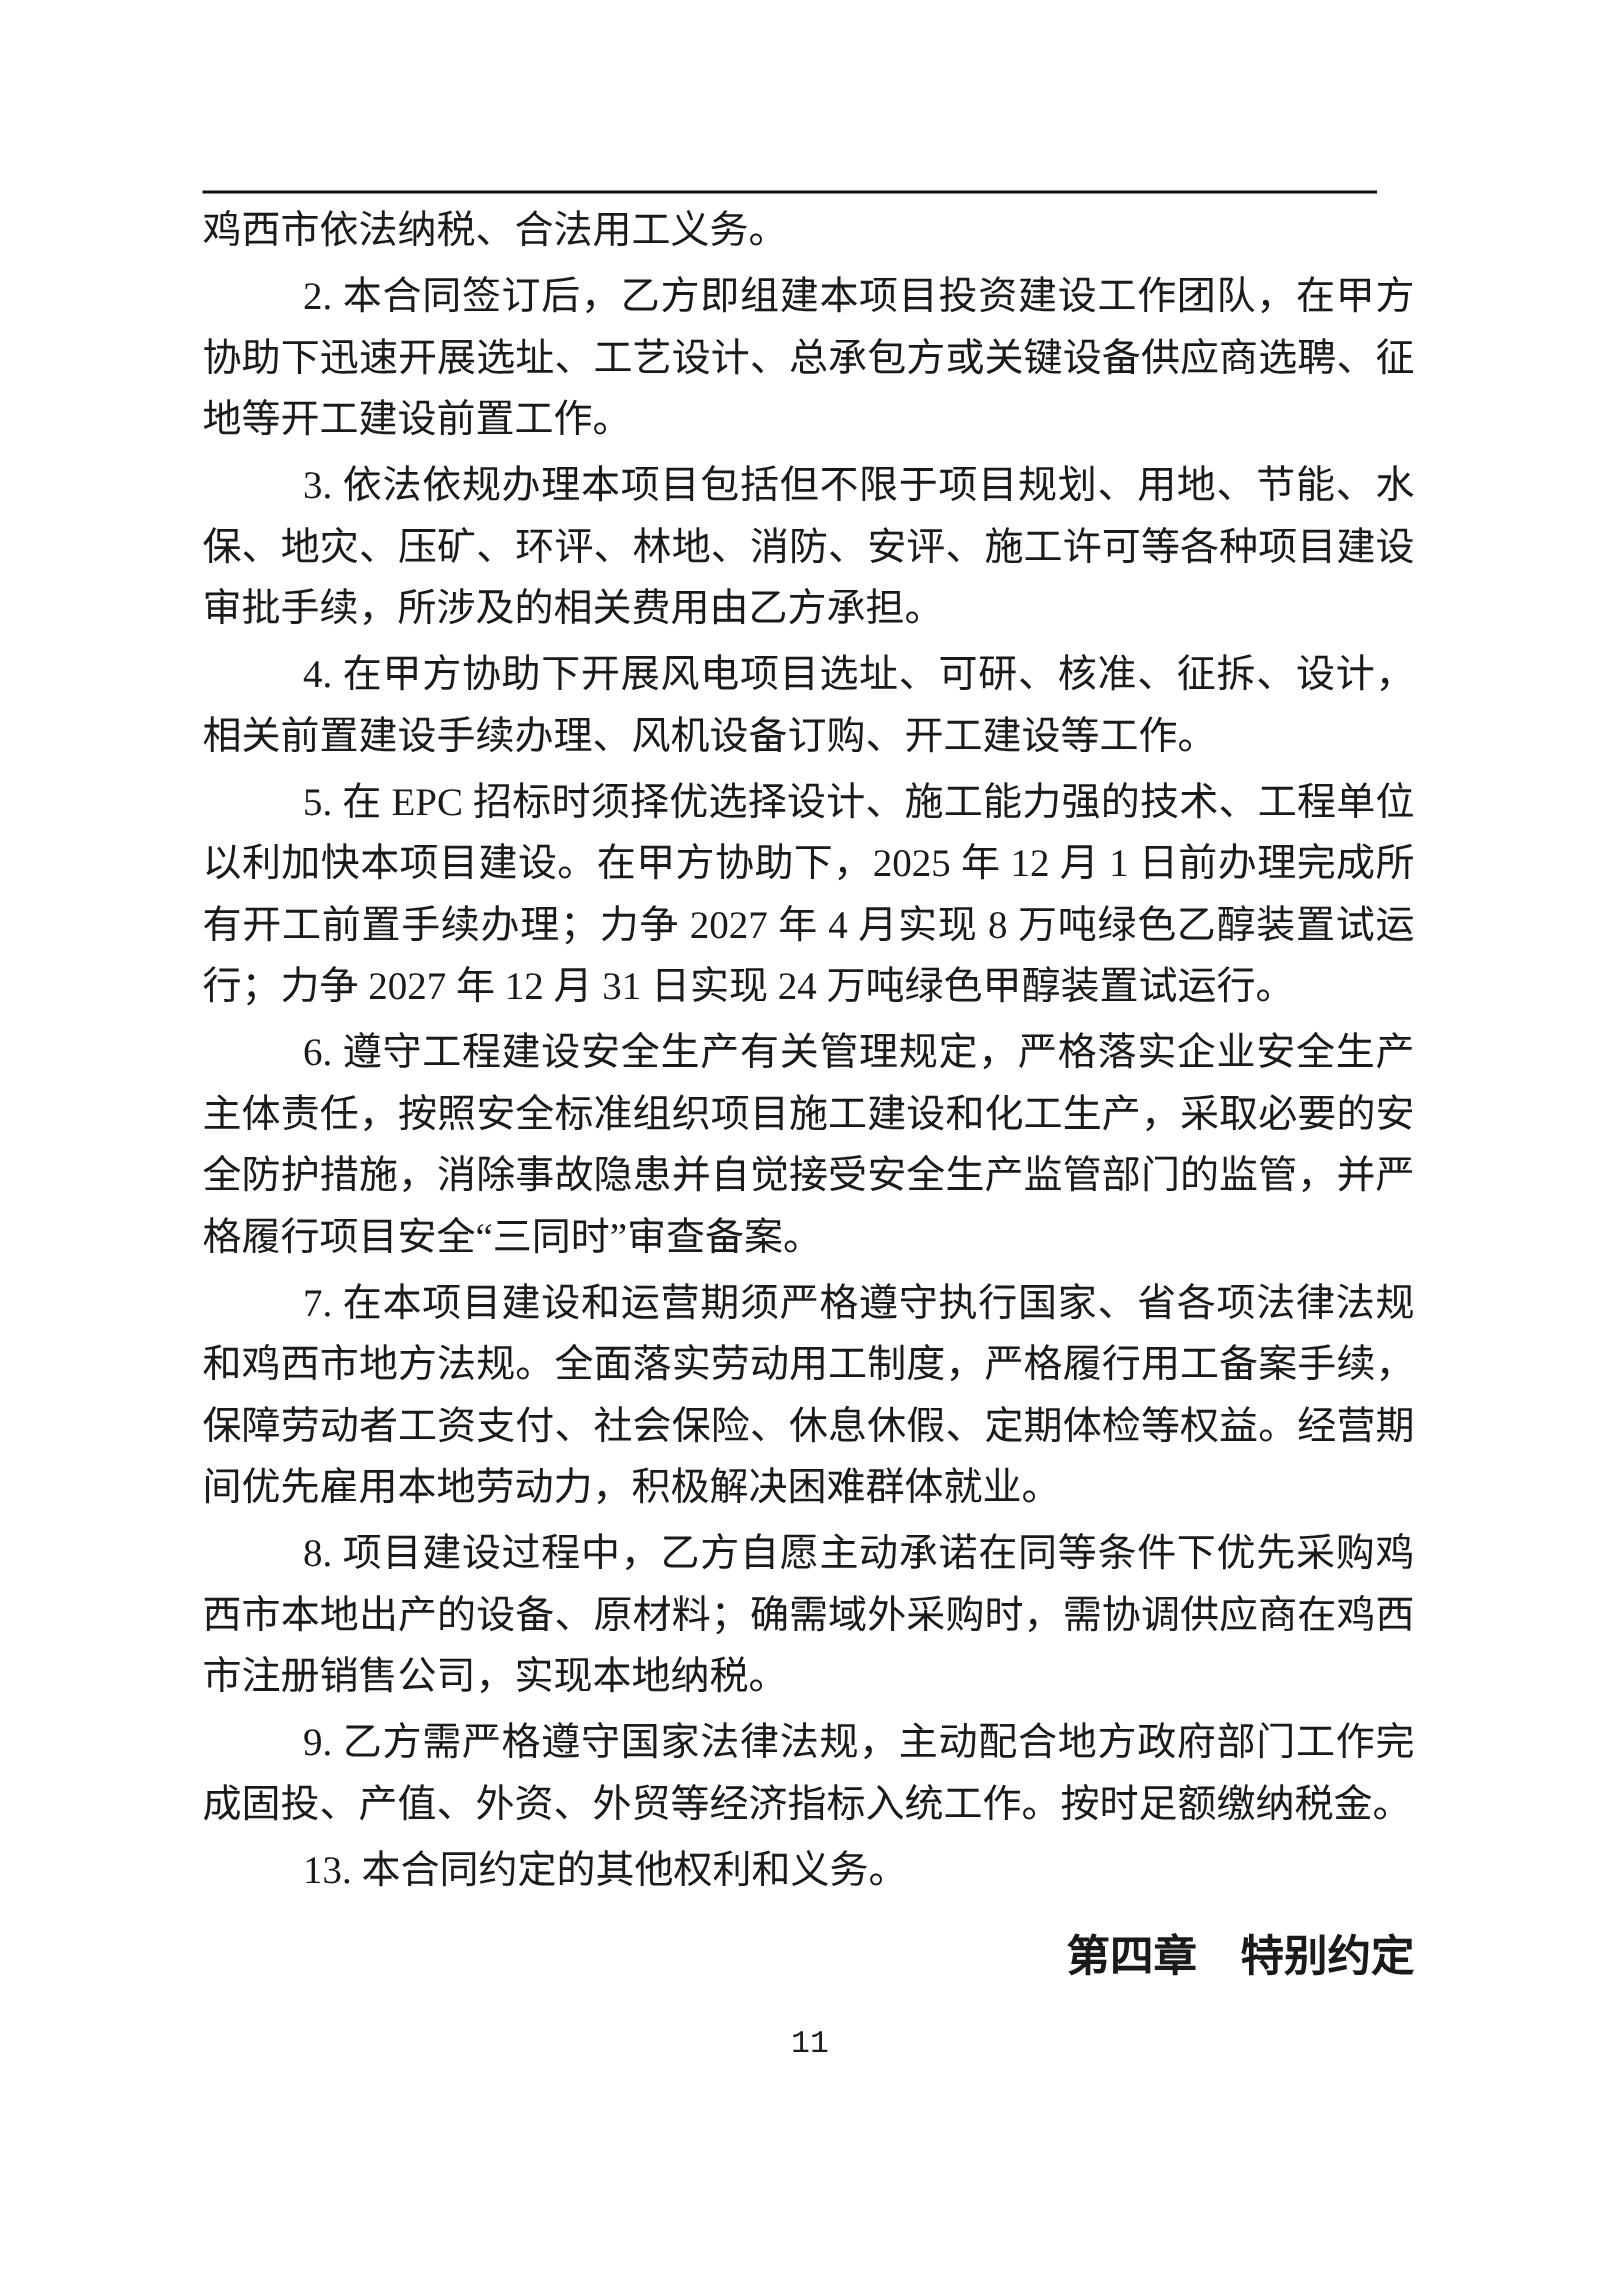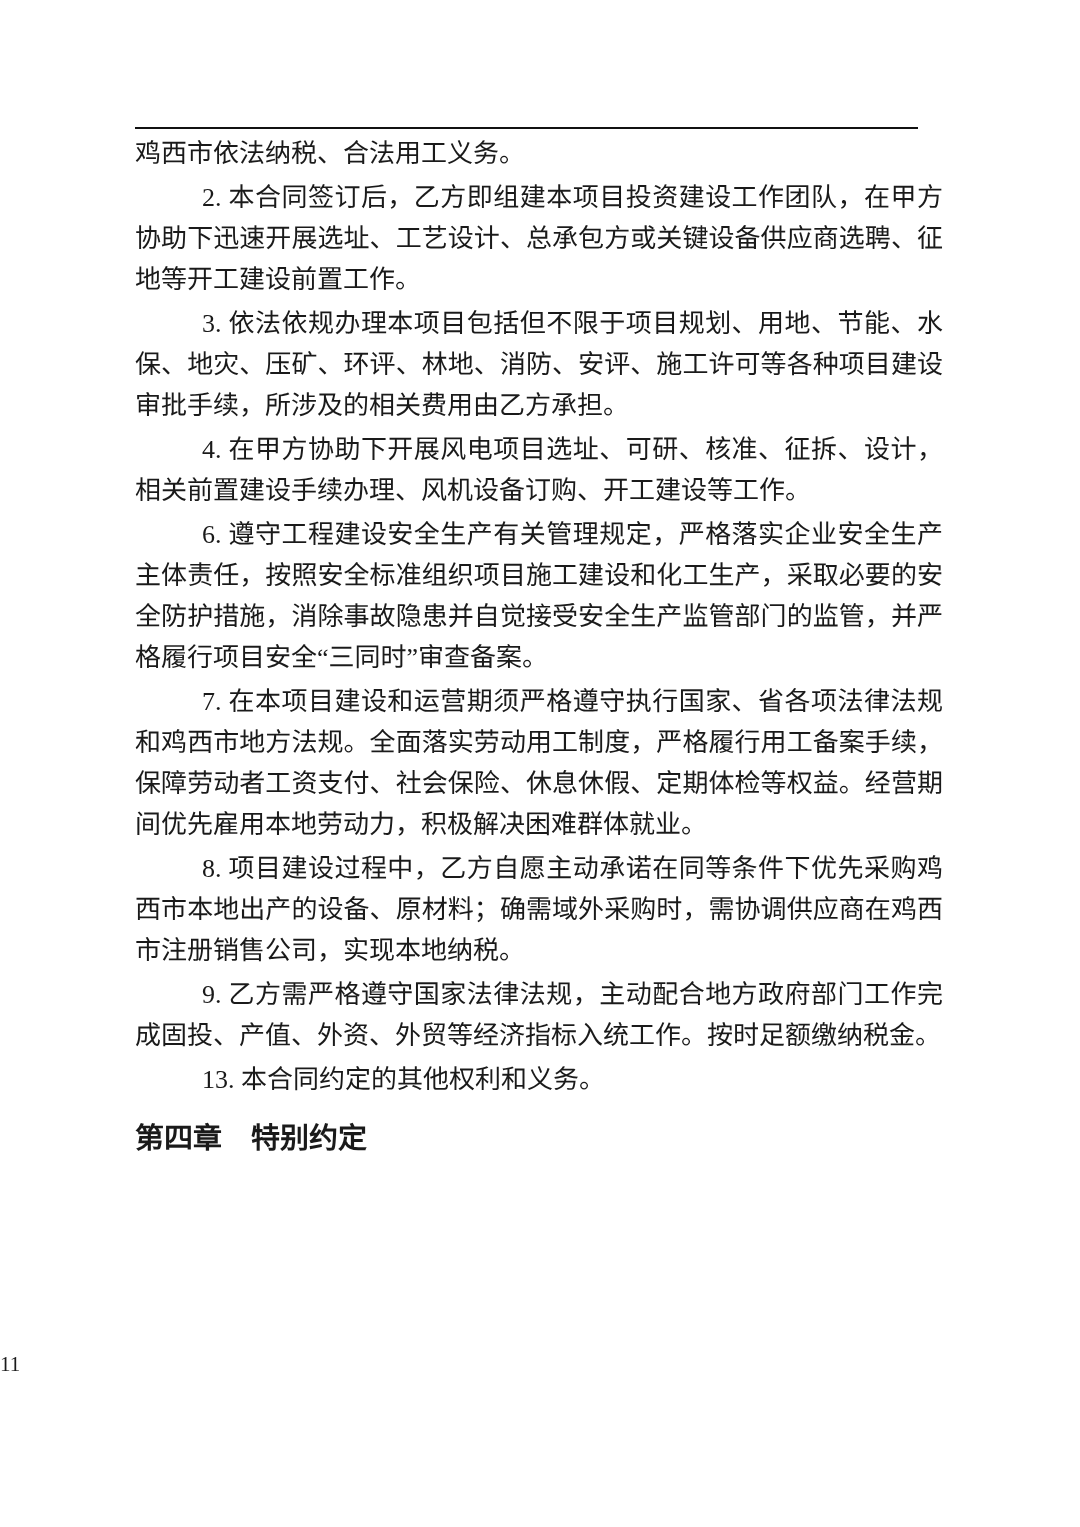--- a/index.html
+++ b/index.html
@@ -40,47 +40,48 @@
     text-indent: 67px;
   }
   .para.no-indent {
     text-indent: 0;
   }
   .chapter-heading {
     margin: 16px 0 0 0;
     font-size: 29px;
     line-height: 44px;
     font-weight: bold;
-    text-align: left;
+    text-align: right;
     text-indent: 0;
     word-break: break-all;
   }
   .page-number {
     position: absolute;
     left: 0;
     top: 1352px;
     width: 100%;
-    text-align: left;
-    font-family: Liberation Serif, serif;
+    text-align: center;
+    font-family: Liberation Mono, monospace;
     font-size: 21px;
     color: #1a1a1a;
   }
 </style>
 </head>
 <body>
 
 <div class="page">
 
   <div class="header-rule"></div>
 
   <div class="content">
     <p class="para no-indent">鸡西市依法纳税、合法用工义务。</p>
     <p class="para">2. 本合同签订后，乙方即组建本项目投资建设工作团队，在甲方协助下迅速开展选址、工艺设计、总承包方或关键设备供应商选聘、征地等开工建设前置工作。</p>
     <p class="para">3. 依法依规办理本项目包括但不限于项目规划、用地、节能、水保、地灾、压矿、环评、林地、消防、安评、施工许可等各种项目建设审批手续，所涉及的相关费用由乙方承担。</p>
     <p class="para">4. 在甲方协助下开展风电项目选址、可研、核准、征拆、设计，相关前置建设手续办理、风机设备订购、开工建设等工作。</p>
+    <p class="para">5. 在 EPC 招标时须择优选择设计、施工能力强的技术、工程单位以利加快本项目建设。在甲方协助下，2025 年 12 月 1 日前办理完成所有开工前置手续办理；力争 2027 年 4 月实现 8 万吨绿色乙醇装置试运行；力争 2027 年 12 月 31 日实现 24 万吨绿色甲醇装置试运行。</p>
     <p class="para">6. 遵守工程建设安全生产有关管理规定，严格落实企业安全生产主体责任，按照安全标准组织项目施工建设和化工生产，采取必要的安全防护措施，消除事故隐患并自觉接受安全生产监管部门的监管，并严格履行项目安全“三同时”审查备案。</p>
     <p class="para">7. 在本项目建设和运营期须严格遵守执行国家、省各项法律法规和鸡西市地方法规。全面落实劳动用工制度，严格履行用工备案手续，保障劳动者工资支付、社会保险、休息休假、定期体检等权益。经营期间优先雇用本地劳动力，积极解决困难群体就业。</p>
     <p class="para">8. 项目建设过程中，乙方自愿主动承诺在同等条件下优先采购鸡西市本地出产的设备、原材料；确需域外采购时，需协调供应商在鸡西市注册销售公司，实现本地纳税。</p>
     <p class="para">9. 乙方需严格遵守国家法律法规，主动配合地方政府部门工作完成固投、产值、外资、外贸等经济指标入统工作。按时足额缴纳税金。</p>
     <p class="para">13. 本合同约定的其他权利和义务。</p>
     <h2 class="chapter-heading">第四章　特别约定</h2>
   </div>
 
   <div class="page-number">11</div>
 

